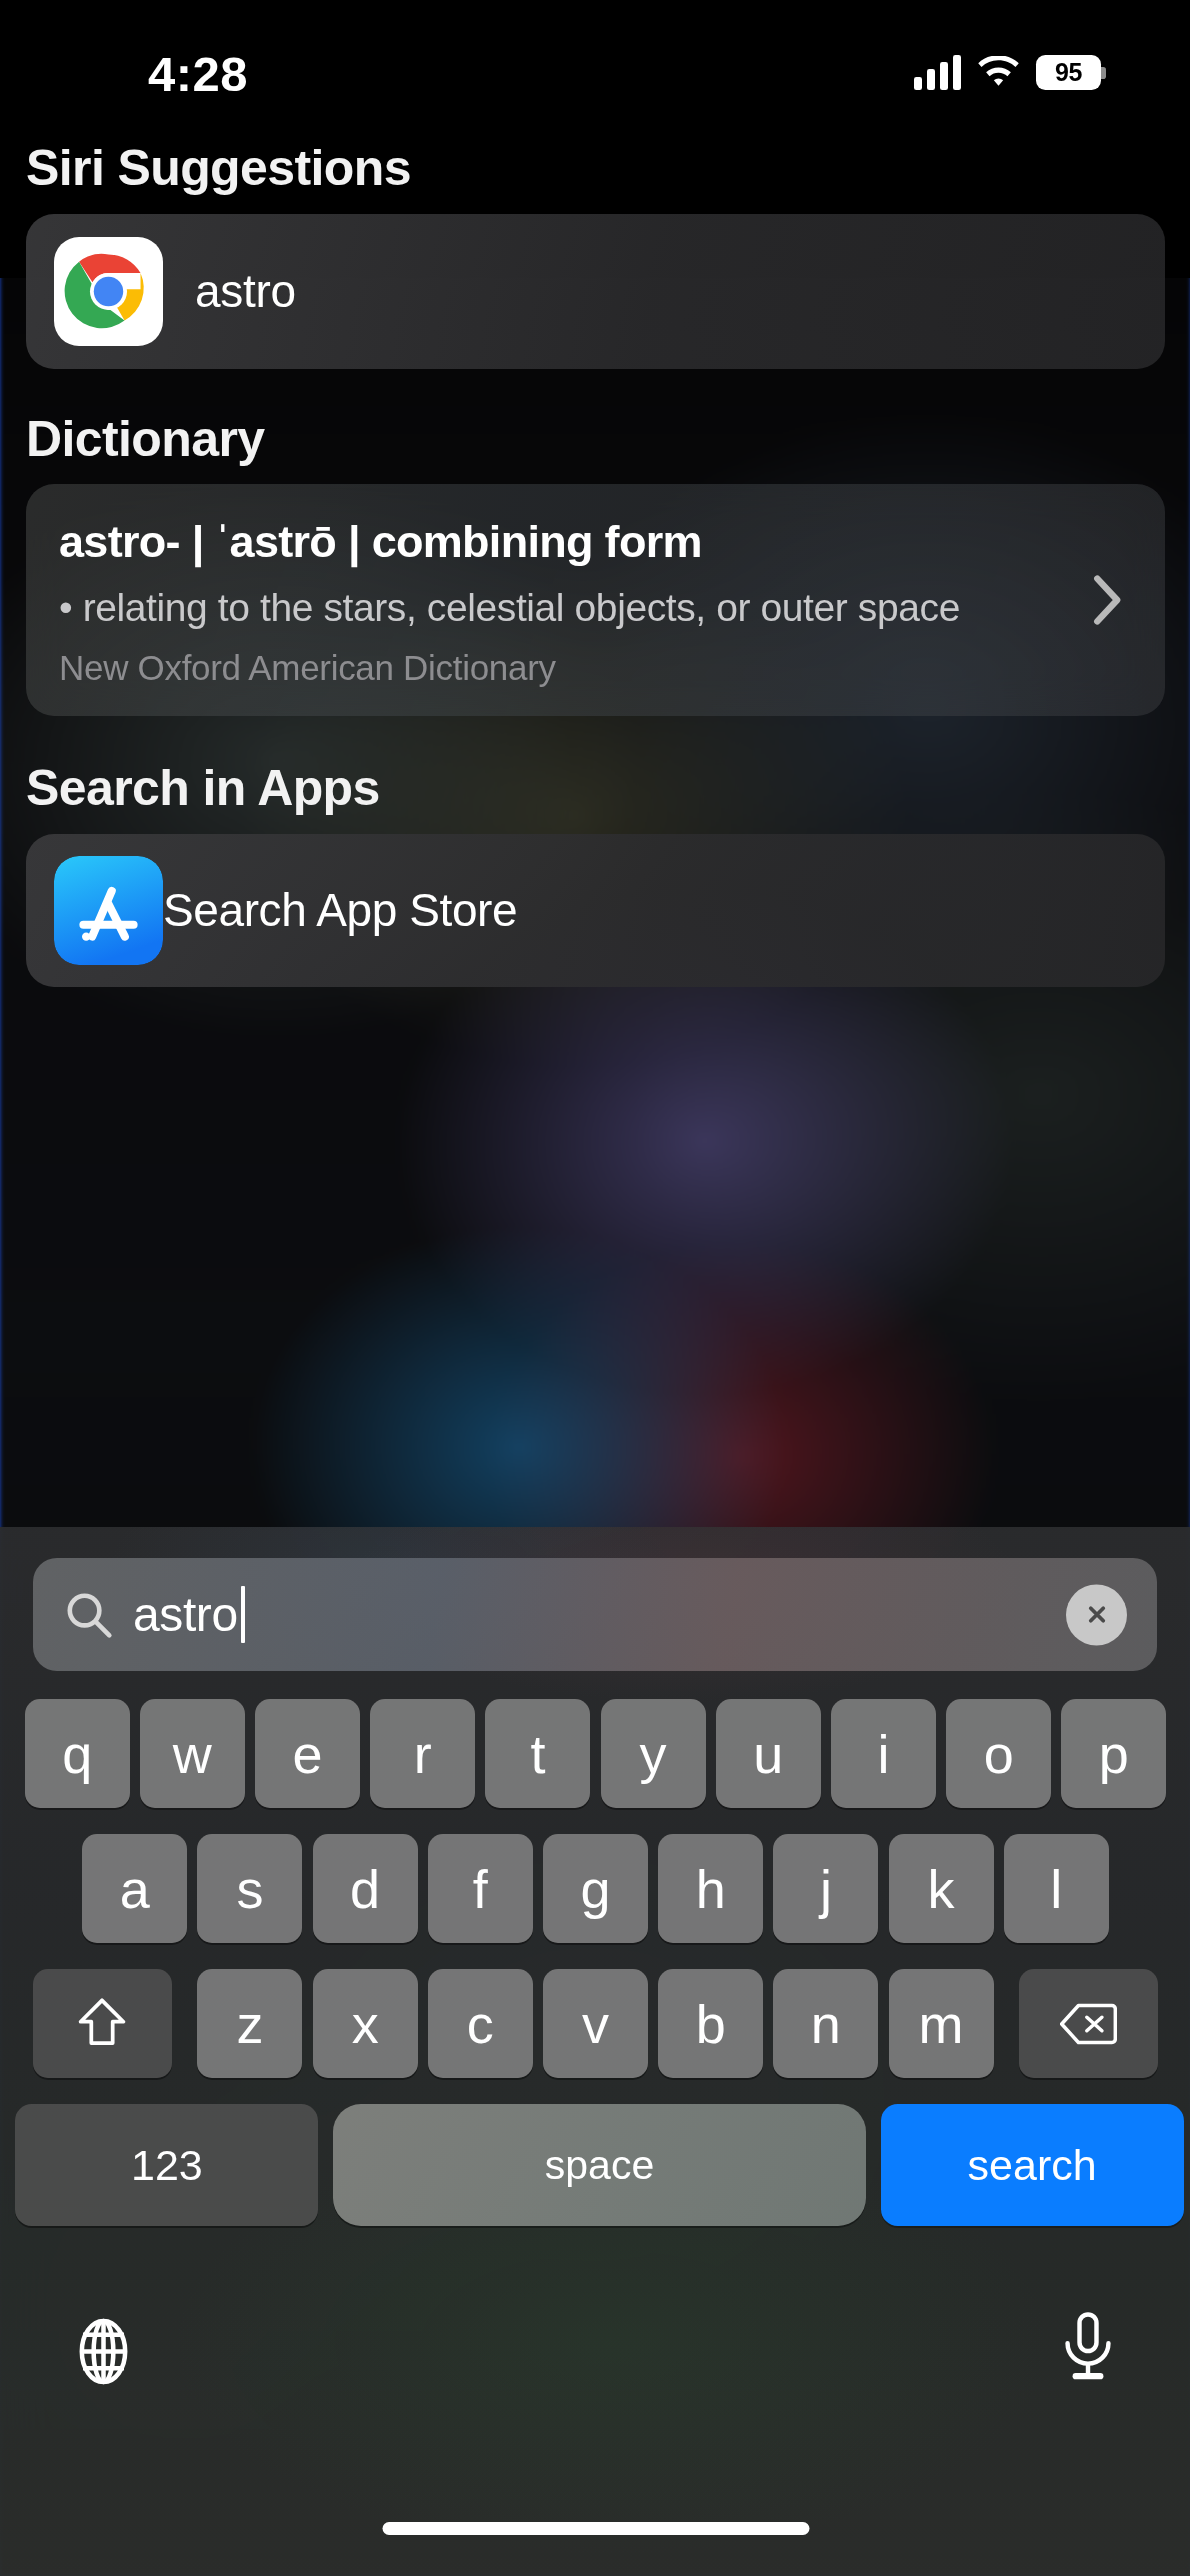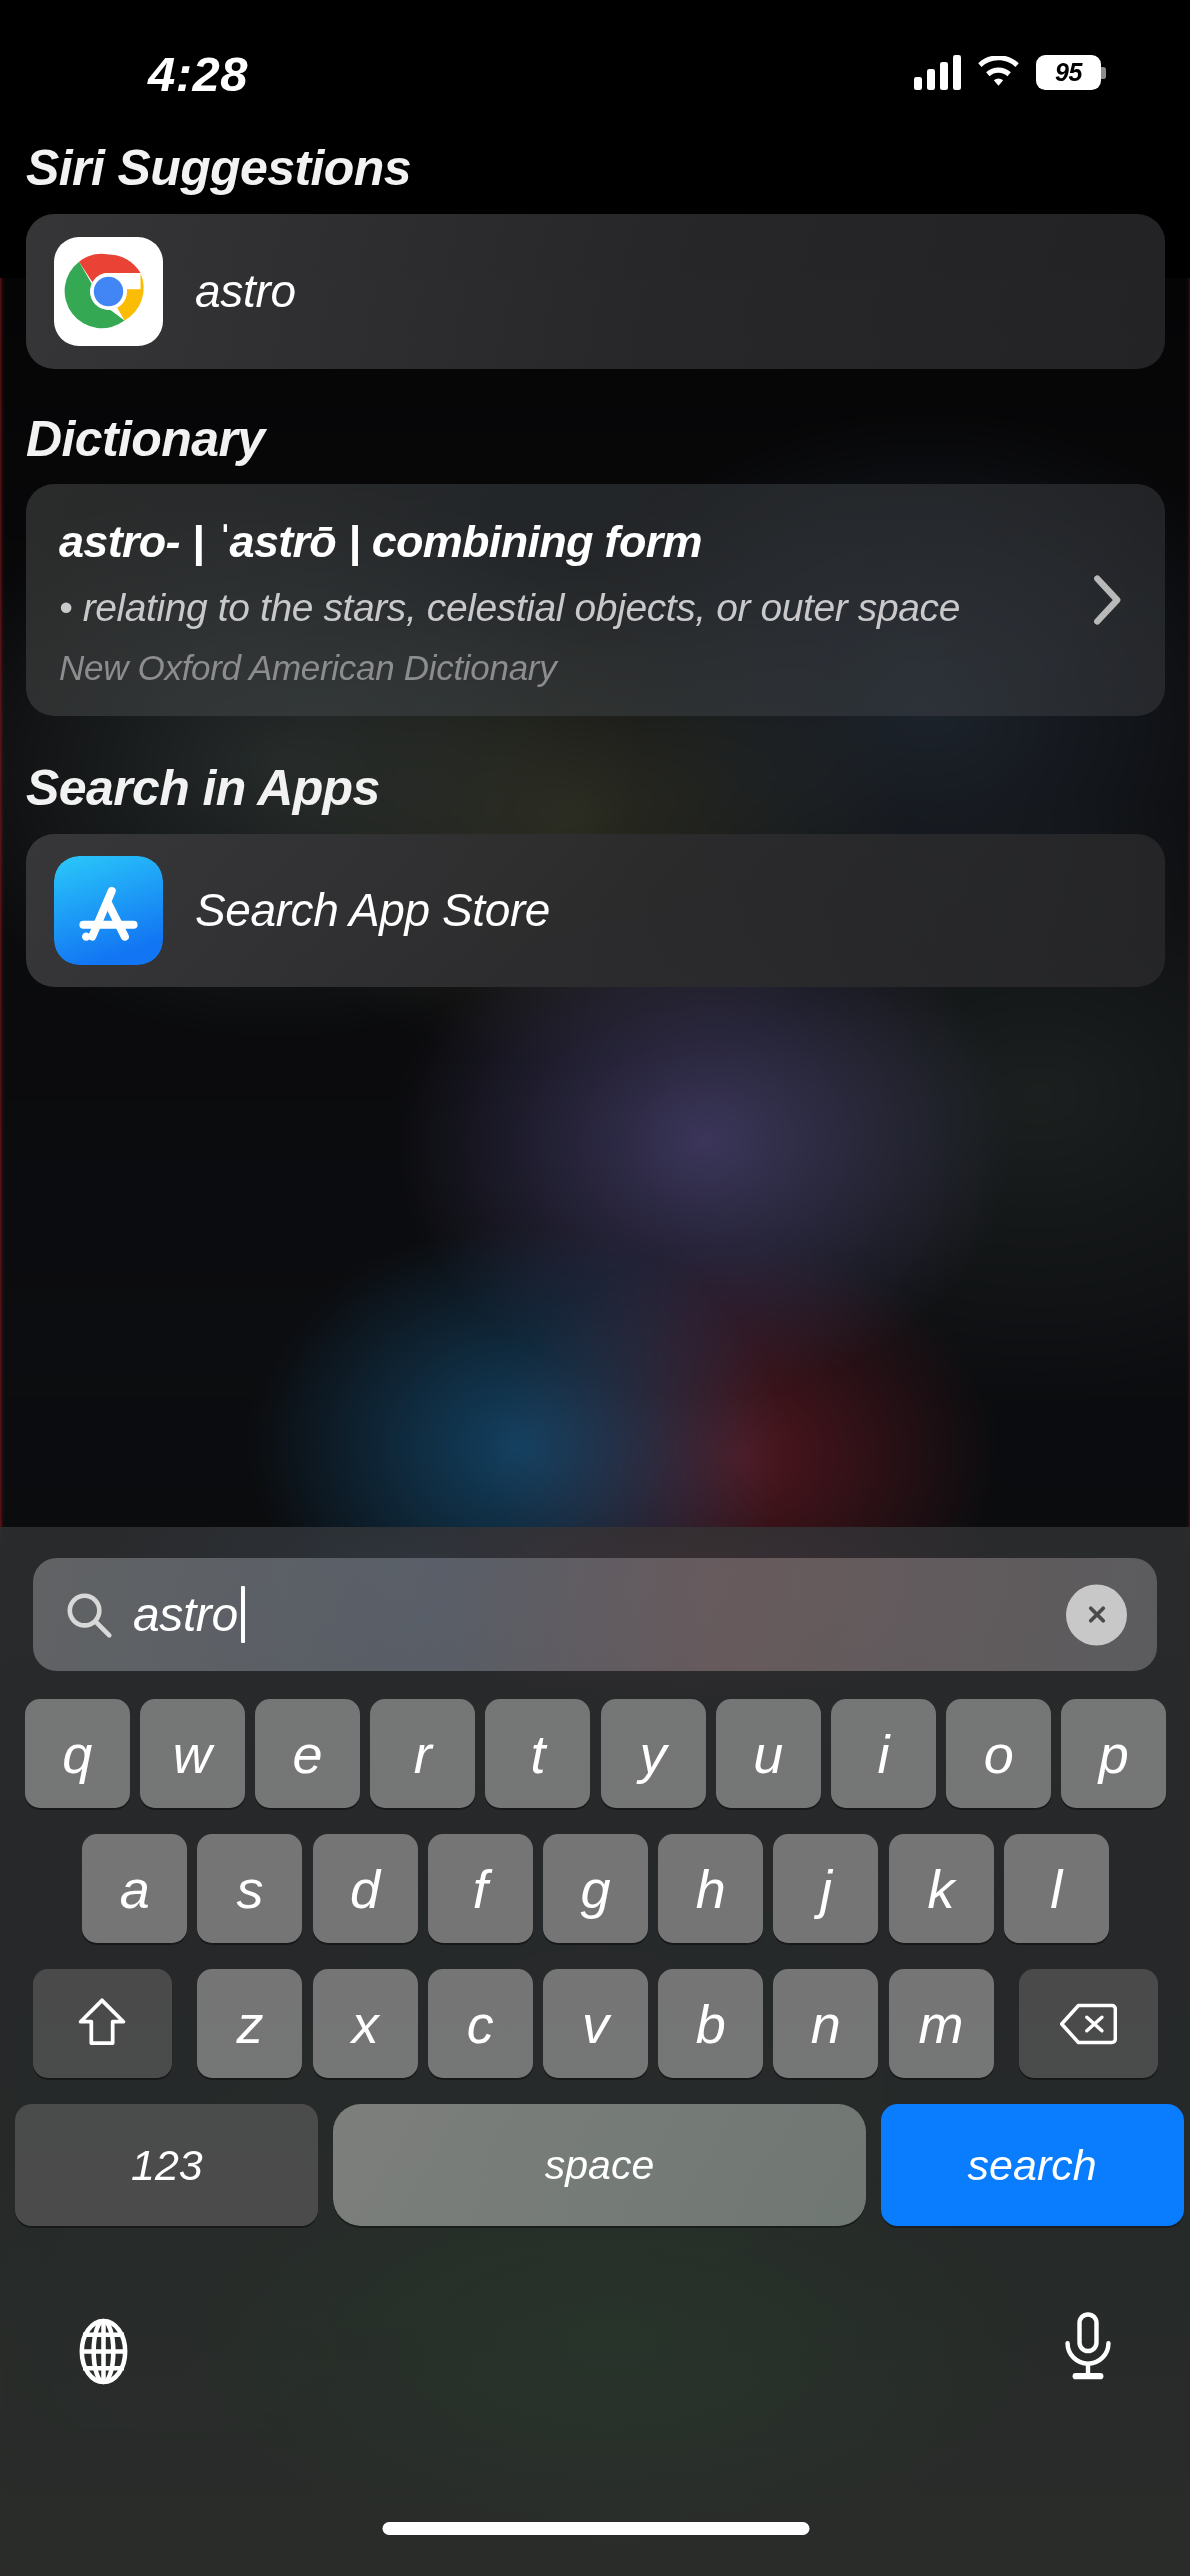--- a/index.html
+++ b/index.html
@@ -3,21 +3,21 @@
 <meta charset="utf-8">
 <style>
   * { margin:0; padding:0; box-sizing:border-box; }
   html,body { width:1191px; height:2576px; overflow:hidden; }
   body {
     background:#000;
     font-family:"Liberation Sans", sans-serif;
     -webkit-font-smoothing:antialiased;
     position:relative;
   }
-  #screen { position:absolute; inset:0; width:1191px; height:2576px; overflow:hidden; background:#b91c1c;font-style:italic; }
+  #screen { position:absolute; inset:0; width:1191px; height:2576px; overflow:hidden; background:#1d4ed8; }
 
   
   .wallpaper {
     position:absolute; inset:0;
     background:
       radial-gradient(427px 352px at 705px 1141px, rgba(96,86,150,0.55) 0%, rgba(96,86,150,0) 72%),
       radial-gradient(371px 306px at 519px 1447px, rgba(22,92,140,0.65) 0%, rgba(22,92,140,0) 72%),
       radial-gradient(352px 297px at 742px 1456px, rgba(130,28,40,0.58) 0%, rgba(130,28,40,0) 72%),
       radial-gradient(482px 371px at 278px 760px, rgba(70,82,78,0.45) 0%, rgba(70,82,78,0) 75%),
       radial-gradient(482px 389px at 927px 705px, rgba(58,74,92,0.40) 0%, rgba(58,74,92,0) 75%),
@@ -93,21 +93,21 @@
     max-width:937px; margin-bottom:15px;
   }
   .dict-src { font-size:35px; color:#8d8d90; letter-spacing:-0.3px; }
   .dict-chev {
     position:absolute; right:41px; top:50%; transform:translateY(-50%);
     width:32px; height:52px;
   }
 
   
   .apps-row { display:flex; align-items:center; height:153px; padding:0 28px; }
-  .apps-label { margin-left:32px; font-size:46px; color:#fff; letter-spacing:-0.4px; }
+  .apps-label { font-size:46px; color:#fff; letter-spacing:-0.4px; }
 
   
   .kb-panel {
     position:absolute; left:0; top:1527px; width:1191px; height:1049px; z-index:35;
     background:linear-gradient(180deg, rgba(44,45,47,0.94) 0%, rgba(40,42,44,0.95) 35%, rgba(40,44,42,0.95) 72%, rgba(44,46,44,0.96) 100%);
     backdrop-filter:blur(28px);
   }
   .kb-tint {
     position:absolute; inset:0; pointer-events:none;
     background:

